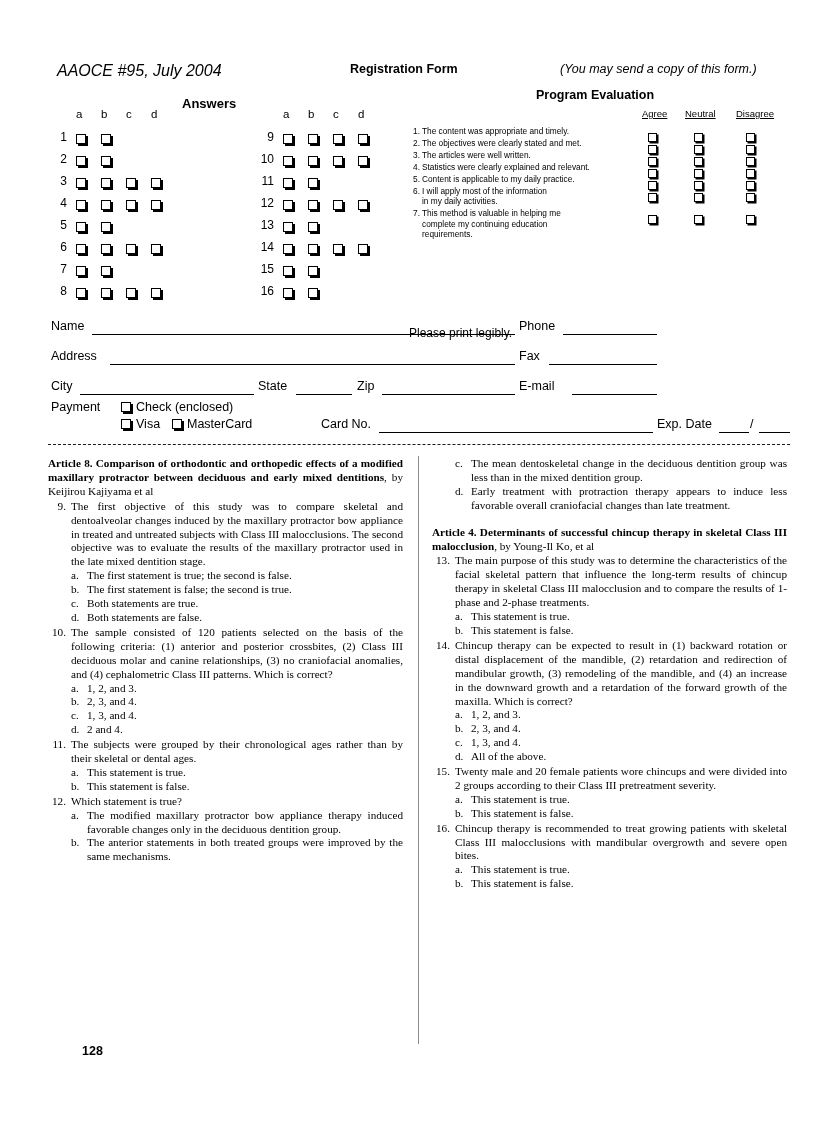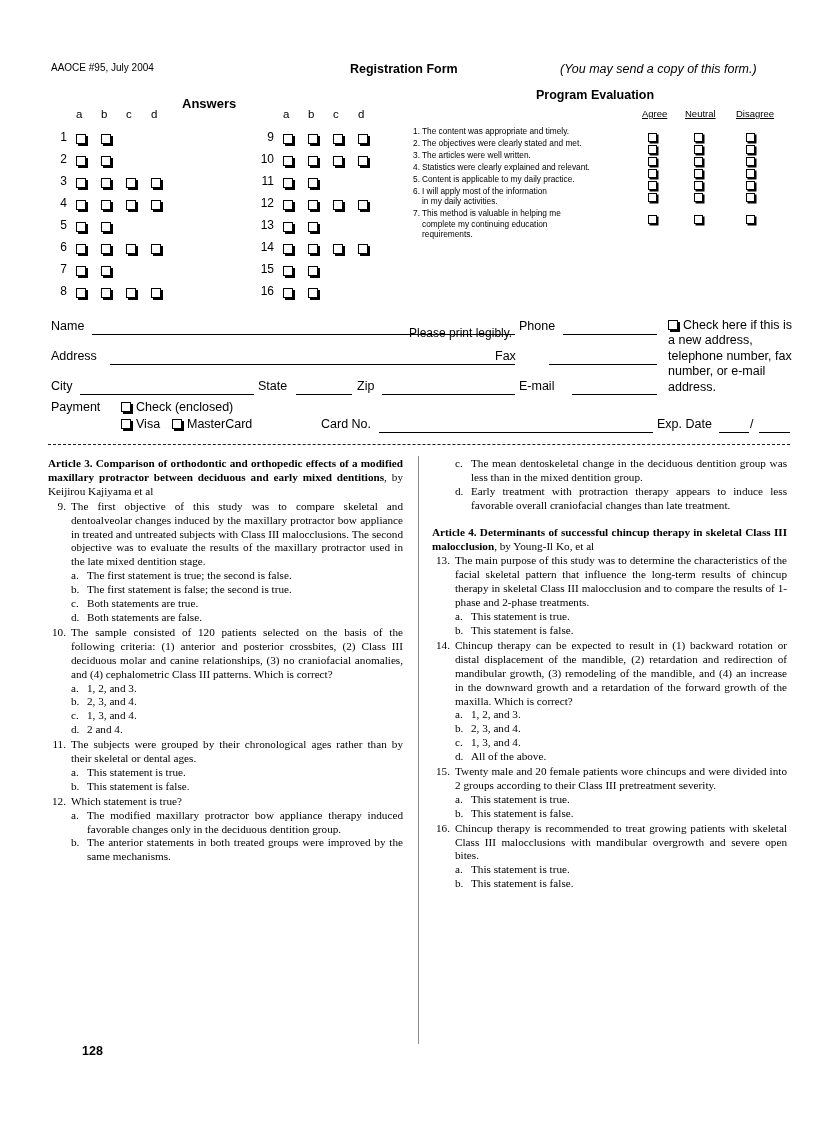--- a/index.html
+++ b/index.html
@@ -18,21 +18,21 @@
   
   .cbx{
     display:inline-block;width:8px;height:8px;
     border:1px solid #000;background:#fff;
     box-shadow:2px 2px 0 0 #000;
     vertical-align:-1px;
   }
   .cbx.sm{width:7px;height:7px;box-shadow:1.5px 1.5px 0 0 #000;}
 
   
-  #hdr-issue{left:51px;top:62px;font-size:10px;}
+  #hdr-issue{left:57px;top:62px;font-size:16px;font-style:italic;}
   #hdr-title{left:314px;top:62px;font-size:12.5px;font-weight:bold;margin-left:36px;}
   #hdr-note{left:560px;top:62px;font-size:12.5px;font-style:italic;}
 
   #answers-title{left:182px;top:96px;font-size:13px;font-weight:bold;}
   #eval-title{left:536px;top:88px;font-size:12.5px;font-weight:bold;}
 
   
   .ansgrid{position:absolute;font-size:11.5px;}
   .ansgrid .colhdr{position:absolute;font-size:11.5px;}
   .ansrow{position:absolute;height:22px;}
@@ -247,38 +247,35 @@
 
   <div class="fld-label sans" style="left:51px;top:319px;">Name</div>
   <div class="fld-rule" style="left:92px;top:334px;width:423px;"></div>
 
   <div class="fld-label sans" style="left:519px;top:319px;">Phone</div>
   <div class="fld-rule" style="left:563px;top:334px;width:94px;"></div>
 
   <div class="fld-label sans" style="left:51px;top:349px;text-align:center;">Address</div>
   <div class="fld-rule" style="left:110px;top:364px;width:405px;"></div>
 
-  <div class="fld-label sans" style="left:495px;top:349px;text-align:center;">Fax</div>
+  <div class="fld-label sans" style="left:519px;top:349px;text-align:center;">Fax</div>
   <div class="fld-rule" style="left:549px;top:364px;width:108px;"></div>
 
   <div class="fld-label sans" style="left:51px;top:379px;">City</div>
   <div class="fld-rule" style="left:80px;top:394px;width:174px;"></div>
 
   <div class="fld-label sans" style="left:258px;top:379px;">State</div>
   <div class="fld-rule" style="left:296px;top:394px;width:56px;"></div>
 
   <div class="fld-label sans" style="left:357px;top:379px;">Zip</div>
   <div class="fld-rule" style="left:382px;top:394px;width:133px;"></div>
 
   <div class="fld-label sans" style="left:519px;top:379px;">E-mail</div>
   <div class="fld-rule" style="left:572px;top:394px;width:85px;"></div>
 
-  <div class="newaddr sans">
-    <span class="cbx"></span><span style="margin-left:5px;">Check here if this is a new address, telephone number, fax number, or e-mail address.</span>
-  </div>
 
   <div class="fld-label sans" style="left:51px;top:400px;">Payment</div>
 
   <div class="pay-opt sans" style="left:121px;top:400px;">
     <span class="cbx"></span><span style="margin-left:5px;">Check (enclosed)</span>
   </div>
 
   <div class="pay-opt sans" style="left:121px;top:417px;">
     <span class="cbx"></span><span style="margin-left:5px;">Visa</span>
   </div>
@@ -292,21 +289,21 @@
 
   <div class="fld-label sans" style="left:657px;top:417px;">Exp. Date</div>
   <div class="fld-rule" style="left:719px;top:432px;width:30px;"></div>
   <div class="fld-label sans" style="left:750px;top:417px;">/</div>
   <div class="fld-rule" style="left:759px;top:432px;width:31px;"></div>
 
   <div id="dash-divider"></div>
   <div id="col-divider"></div>
 
   <div class="col" id="col-left">
-      <p class="art-head" style="margin: 0px;"><span>Article 3. Comparison of orthodontic and orthopedic effects of a modified maxillary protractor between deciduous and early mixed dentitions</span><span class="byline">, by Keijirou Kajiyama et al</span></p>
+      <p class="art-head" style="margin: 0px;"><span>Article 8. Comparison of orthodontic and orthopedic effects of a modified maxillary protractor between deciduous and early mixed dentitions</span><span class="byline">, by Keijirou Kajiyama et al</span></p>
       <div class="q"><span class="qn">9.</span><span>The first objective of this study was to compare skeletal and dentoalveolar changes induced by the maxillary protractor bow appliance in treated and untreated subjects with Class III malocclusions. The second objective was to evaluate the results of the maxillary protractor used in the late mixed dentition stage.</span></div>
       <div class="opt"><span class="on">a.</span><span>The first statement is true; the second is false.</span></div>
       <div class="opt"><span class="on">b.</span><span>The first statement is false; the second is true.</span></div>
       <div class="opt"><span class="on">c.</span><span>Both statements are true.</span></div>
       <div class="opt"><span class="on">d.</span><span>Both statements are false.</span></div>
       <div class="q"><span class="qn">10.</span><span>The sample consisted of 120 patients selected on the basis of the following criteria: (1) anterior and posterior crossbites, (2) Class III deciduous molar and canine relationships, (3) no craniofacial anomalies, and (4) cephalometric Class III patterns. Which is correct?</span></div>
       <div class="opt"><span class="on">a.</span><span>1, 2, and 3.</span></div>
       <div class="opt"><span class="on">b.</span><span>2, 3, and 4.</span></div>
       <div class="opt"><span class="on">c.</span><span>1, 3, and 4.</span></div>
       <div class="opt"><span class="on">d.</span><span>2 and 4.</span></div>

